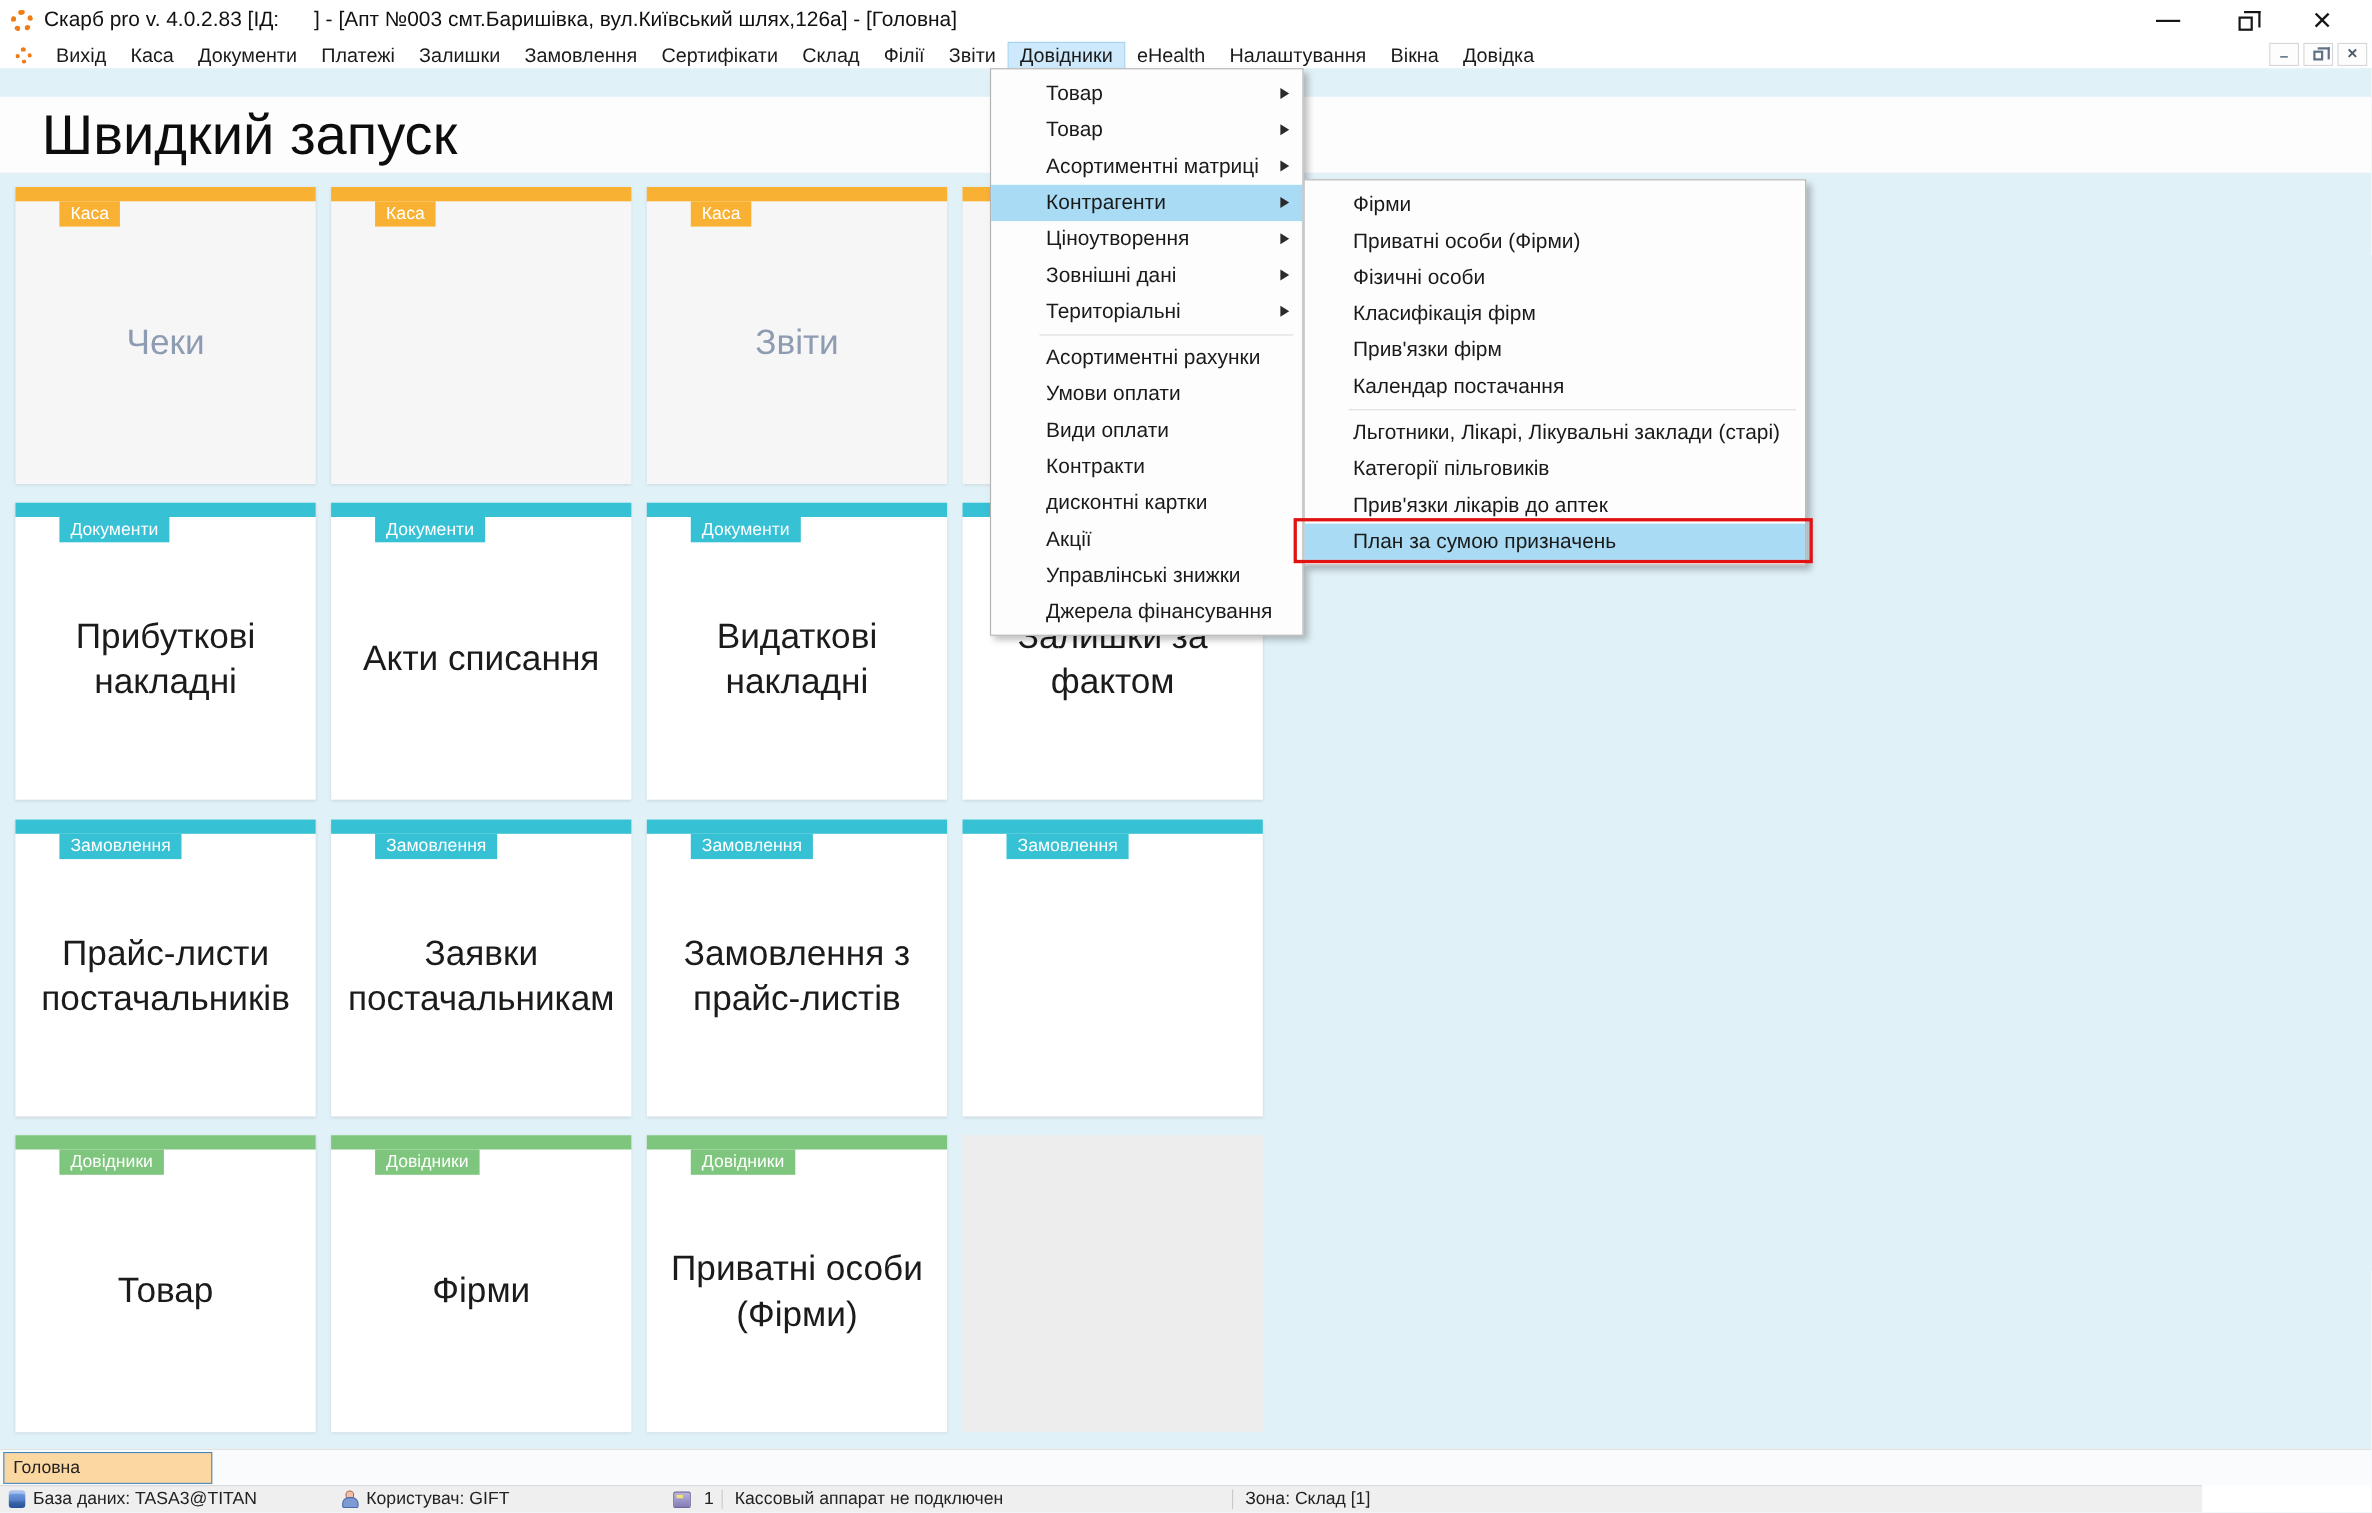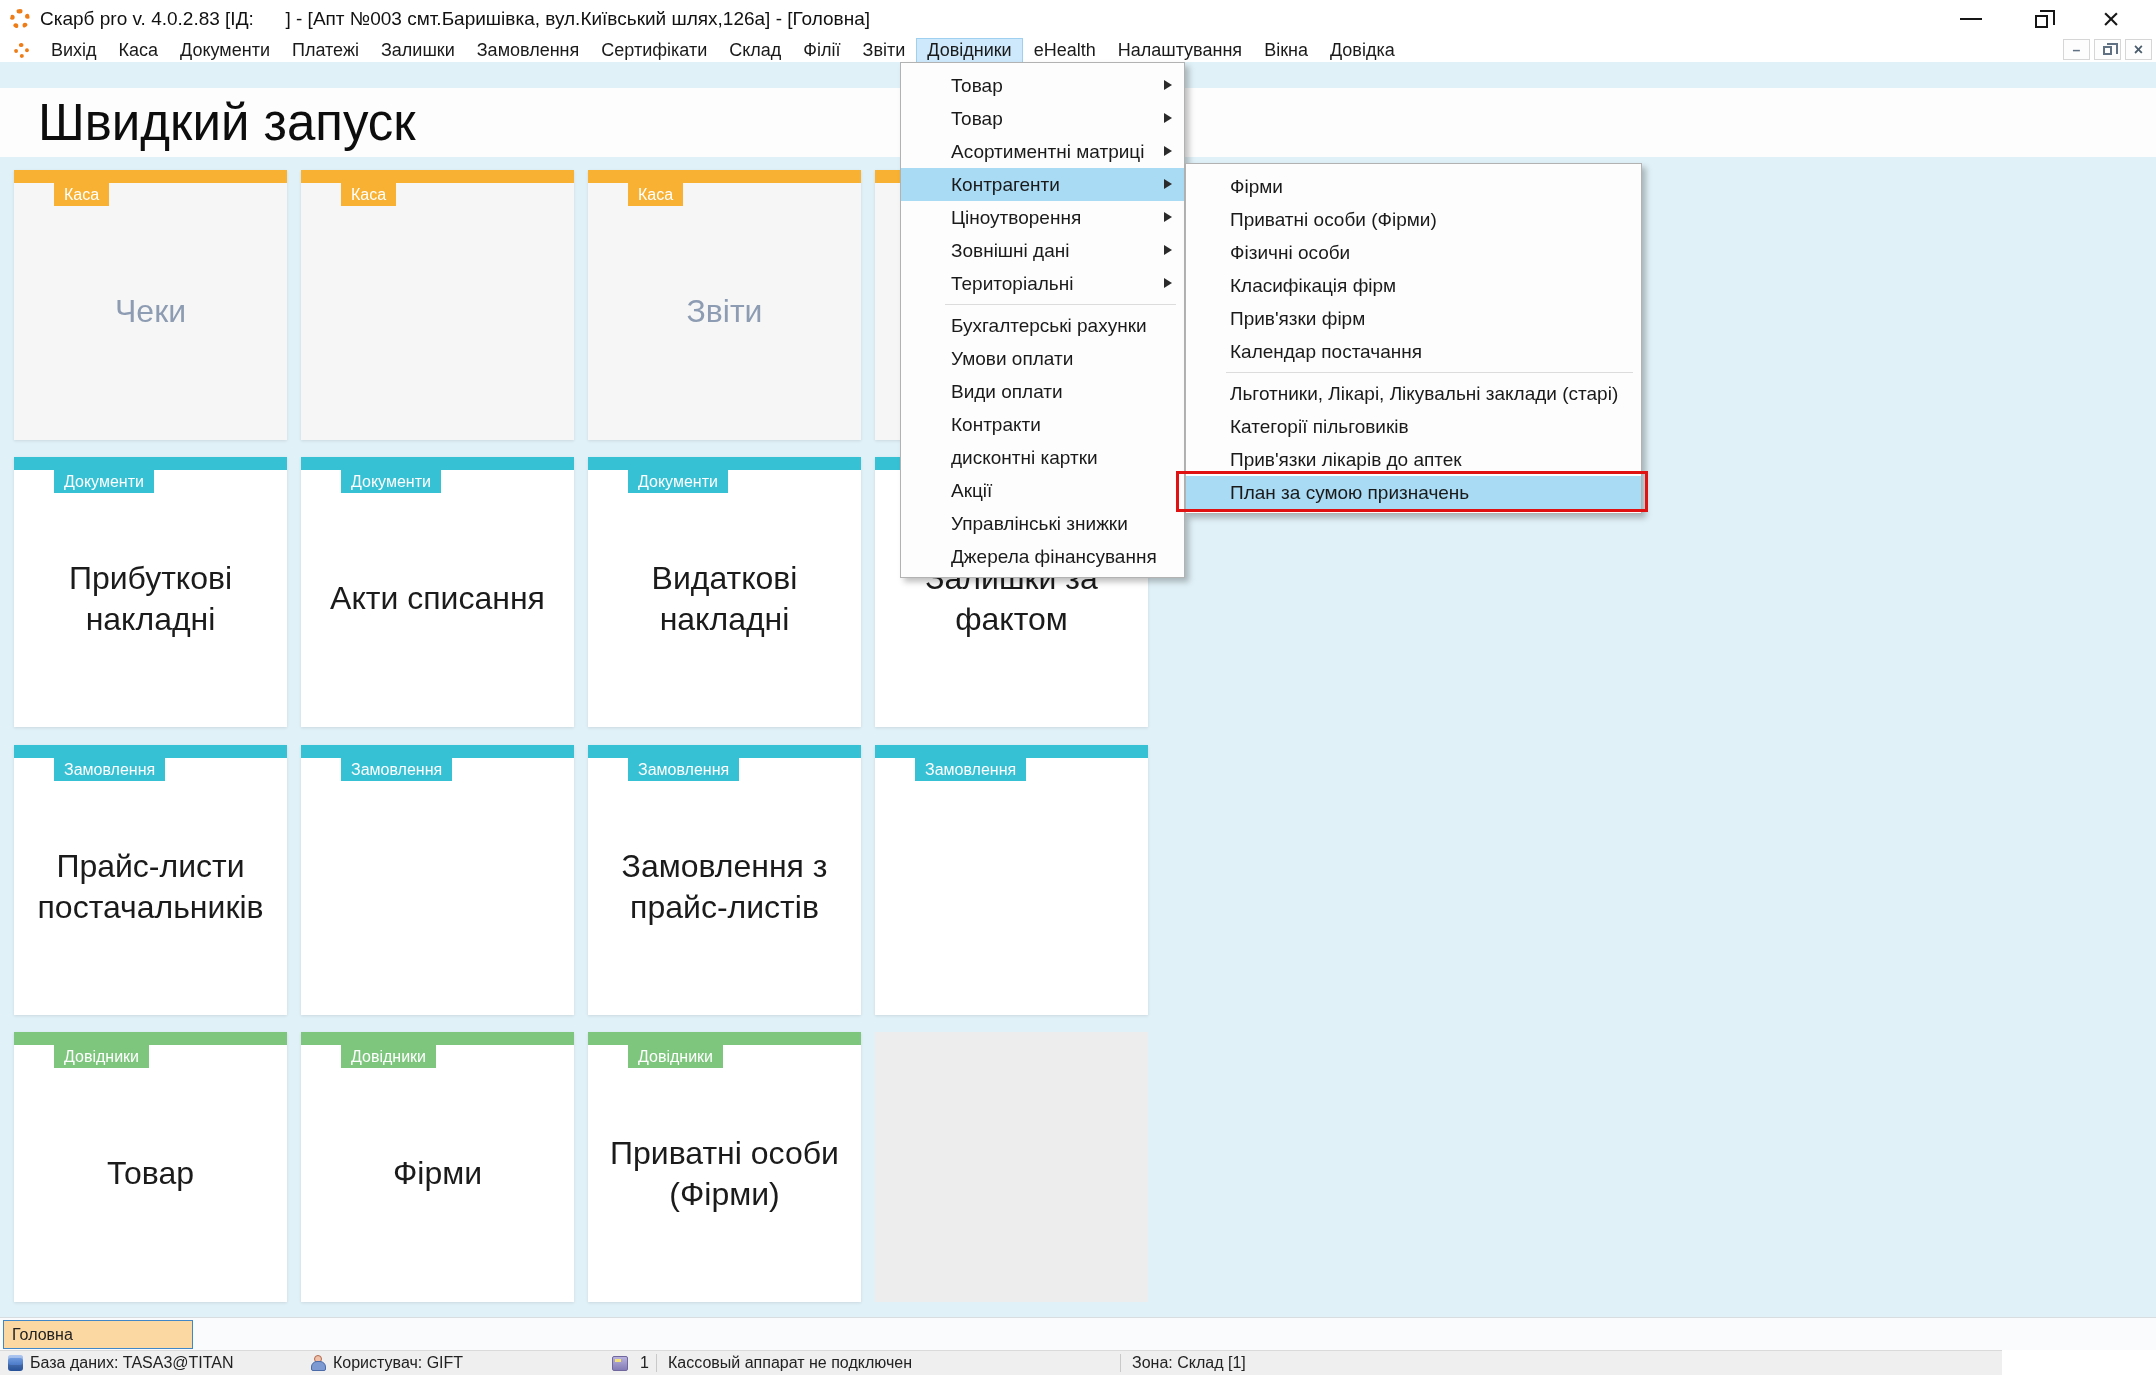--- a/index.html
+++ b/index.html
@@ -163,20 +163,21 @@
   </div>
 
   <div class="tile teal c0 r2">
     <div class="bar"></div>
     <div class="tag">Замовлення</div>
     <div class="lbl">Прайс-листи постачальників</div>
   </div>
   <div class="tile teal c1 r2">
     <div class="bar"></div>
     <div class="tag">Замовлення</div>
+    <div class="lbl">Заявки постачальникам</div>
   </div>
   <div class="tile teal c2 r2">
     <div class="bar"></div>
     <div class="tag">Замовлення</div>
     <div class="lbl">Замовлення з прайс-листів</div>
   </div>
   <div class="tile teal c3 r2">
     <div class="bar"></div>
     <div class="tag">Замовлення</div>
   </div>
@@ -200,21 +201,21 @@
 
   <div class="dropdown">
     <div class="dd-item"><span>Товар</span><span class="arrow"></span></div>
     <div class="dd-item"><span>Товар</span><span class="arrow"></span></div>
     <div class="dd-item"><span>Асортиментні матриці</span><span class="arrow"></span></div>
     <div class="dd-item hl"><span>Контрагенти</span><span class="arrow"></span></div>
     <div class="dd-item"><span>Ціноутворення</span><span class="arrow"></span></div>
     <div class="dd-item"><span>Зовнішні дані</span><span class="arrow"></span></div>
     <div class="dd-item"><span>Територіальні</span><span class="arrow"></span></div>
     <div class="dd-sep"></div>
-    <div class="dd-item">Бухгалтерські рахунки</div>
+    <div class="dd-item">Асортиментні рахунки</div>
     <div class="dd-item">Умови оплати</div>
     <div class="dd-item">Види оплати</div>
     <div class="dd-item">Контракти</div>
     <div class="dd-item">дисконтні картки</div>
     <div class="dd-item">Акції</div>
     <div class="dd-item">Управлінські знижки</div>
     <div class="dd-item">Джерела фінансування</div>
   </div>
 
   <div class="submenu">

